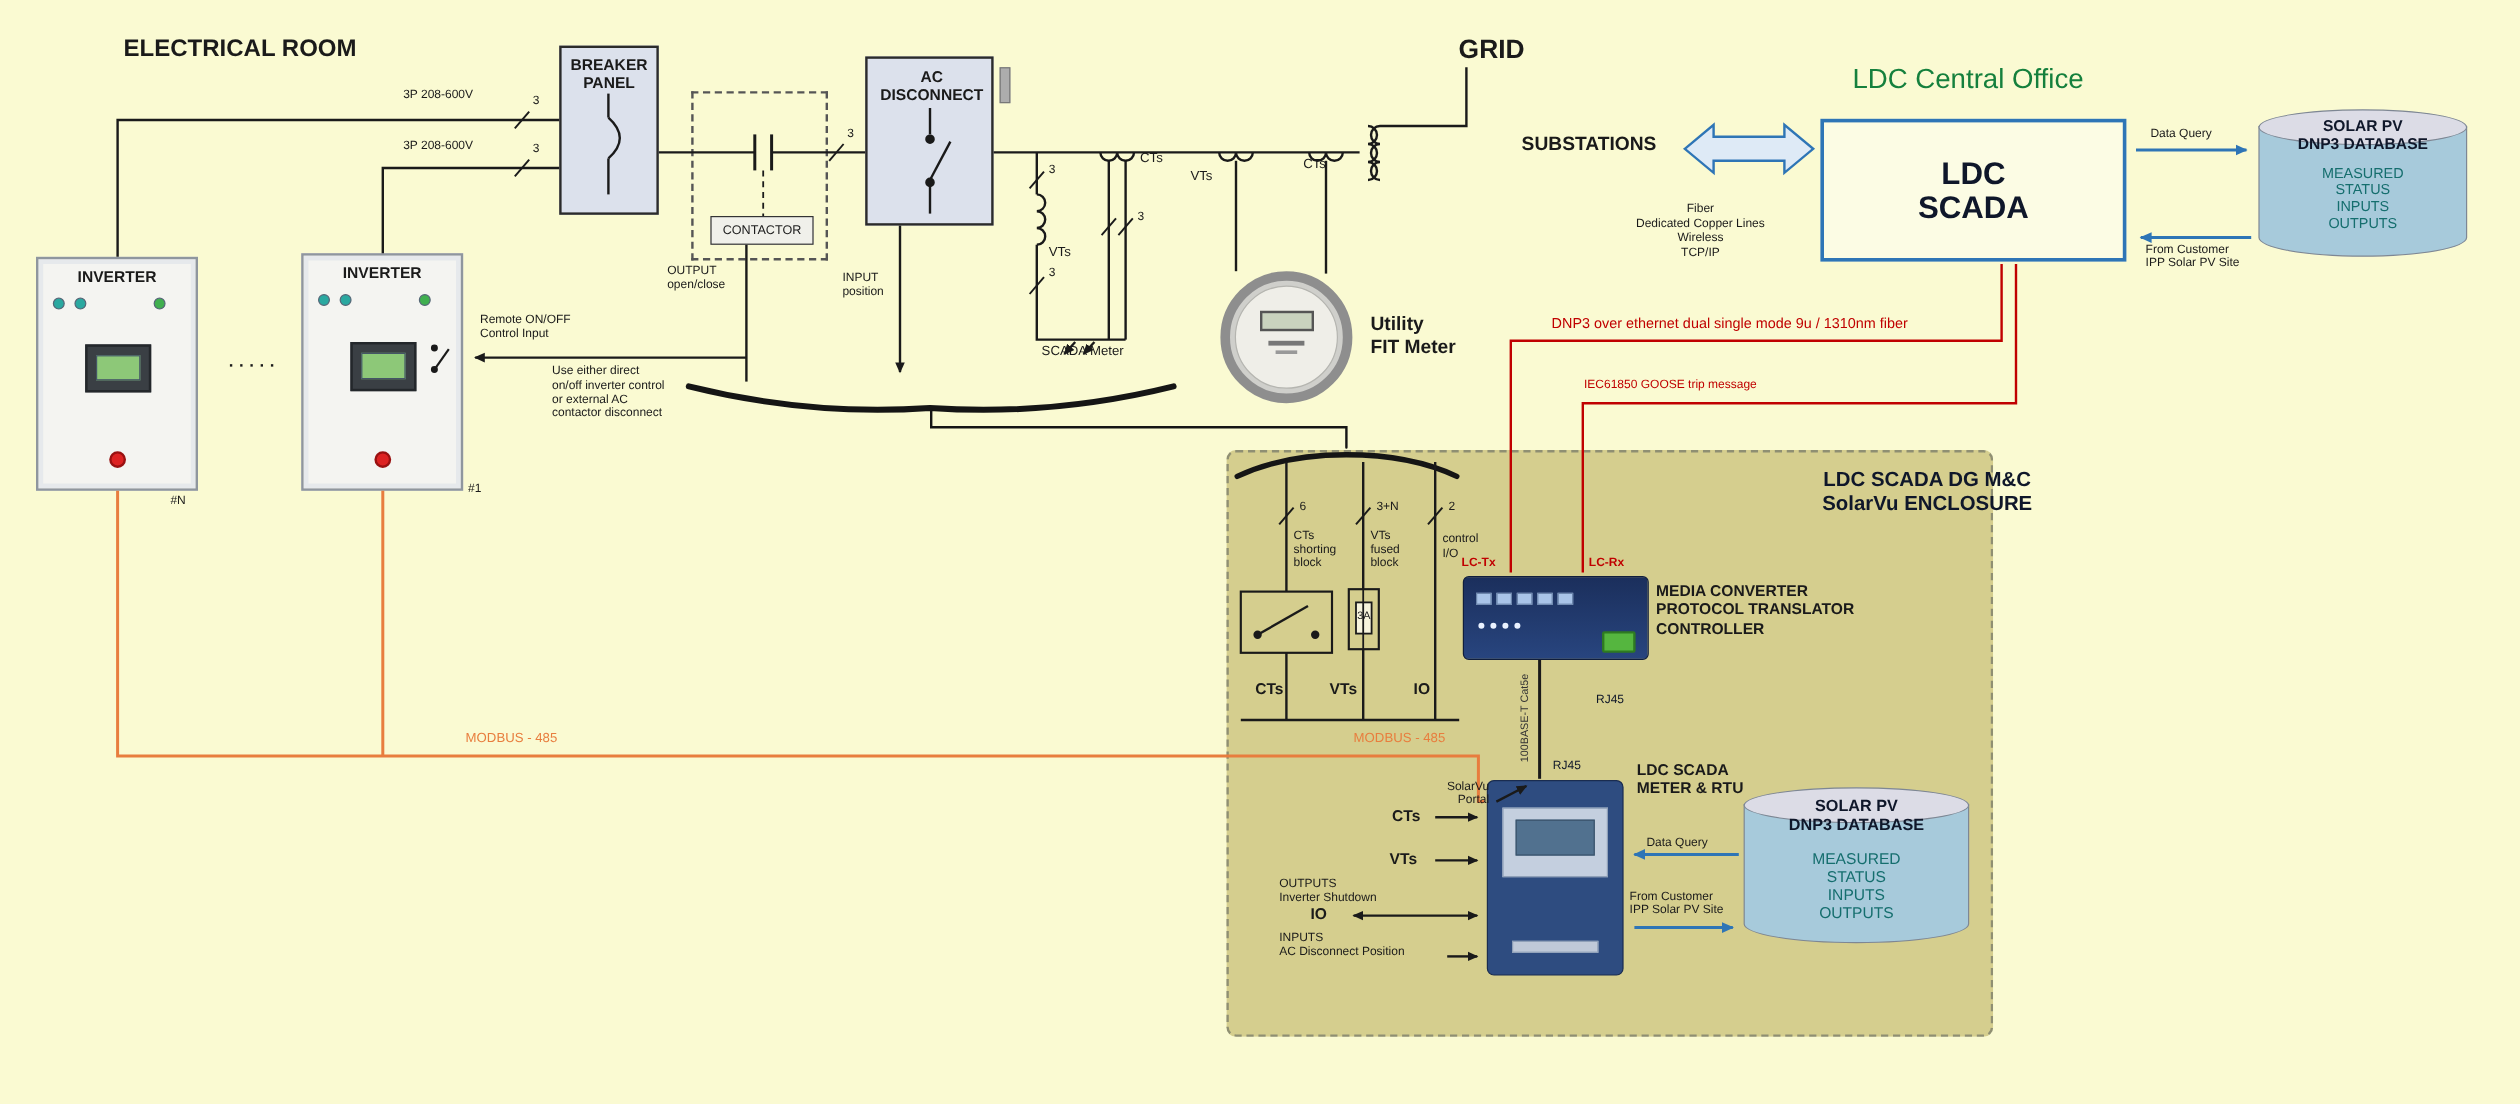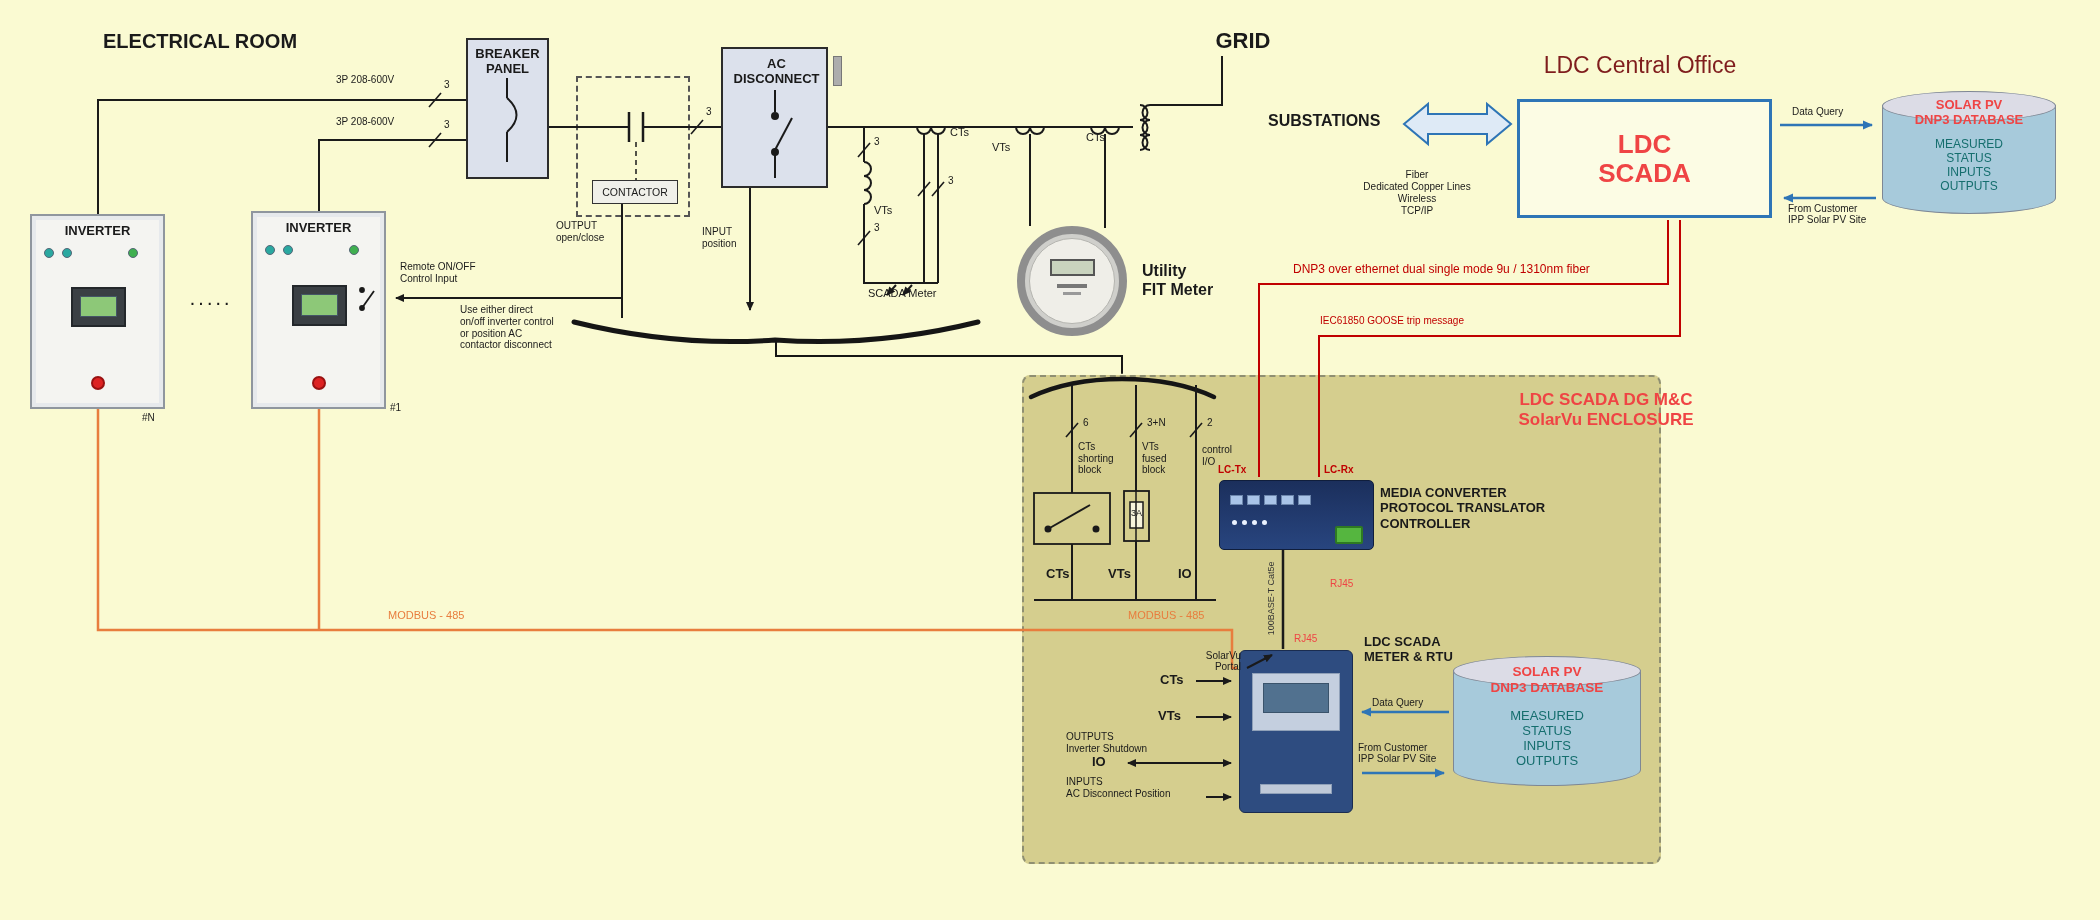--- a/index.html
+++ b/index.html
@@ -4,21 +4,21 @@
 <style>
   *{margin:0;padding:0;box-sizing:border-box}
   html,body{width:2100px;height:920px}
   body{position:relative;background:#FAFAD2;font-family:"Liberation Sans",sans-serif;overflow:hidden;color:#1a1a1a}
   .abs{position:absolute}
   .lbl{position:absolute;white-space:pre-line;line-height:1.18;color:#1a1a1a}
   .b{font-weight:bold}
   .ctr{text-align:center}
   .rt{text-align:right}
   .red{color:#C00000}
-  .navy{color:#ef4444}
+  .navy{color:#0f172a}
   .orange{color:#E87D3E}
   .teal{color:#156E6E}
   .box{position:absolute;border:2px solid #2b2b2b;background:#DCE1EC}
   .dashedbox{position:absolute;border:2px dashed #555;background:transparent}
   .enclosure{position:absolute;background:#D5CE8E;border:2px dashed #8F8F72;border-radius:8px}
   .inverter{position:absolute;background:#F4F4F1;border:2px solid #8F969E;box-shadow:inset 0 0 0 4px #E6E9EC}
   .inv-title{position:absolute;top:7px;left:0;right:0;text-align:center;font-size:13px;font-weight:bold}
   .dot{width:10px;height:10px;border-radius:50%;display:inline-block;border:1px solid #567}
   .inv-screen{position:absolute;left:30%;top:37%;width:42%;height:21%;background:#3A3F44;border:2px solid #23272B;display:flex;align-items:center;justify-content:center}
   .inv-lcd{width:72%;height:58%;background:#8DC878;border:1px solid #456}
@@ -284,37 +284,37 @@
 <div class="lbl" style="left:948px;top:175px;font-size:10px">3</div>
 
 <div class="lbl" style="left:142px;top:412px;font-size:10px">#N</div>
 <div class="lbl" style="left:390px;top:402px;font-size:10px">#1</div>
 <div class="lbl b ctr" style="left:172px;top:296px;width:76px;font-size:14px">·  ·  ·  ·  ·</div>
 
 <div class="lbl" style="left:400px;top:261px;font-size:10px">Remote ON/OFF
 Control Input</div>
 <div class="lbl" style="left:460px;top:304px;font-size:10px">Use either direct
 on/off inverter control
-or position AC
+or external AC
 contactor disconnect</div>
 <div class="lbl" style="left:556px;top:220px;font-size:10px">OUTPUT
 open/close</div>
 <div class="lbl" style="left:702px;top:226px;font-size:10px">INPUT
 position</div>
 
 <div class="lbl b ctr" style="left:1198px;top:28px;width:90px;font-size:22px">GRID</div>
 <div class="lbl" style="left:950px;top:126px;font-size:11px">CTs</div>
 <div class="lbl" style="left:992px;top:141px;font-size:11px">VTs</div>
 <div class="lbl" style="left:1086px;top:131px;font-size:11px">CTs</div>
 <div class="lbl" style="left:874px;top:204px;font-size:11px">VTs</div>
 <div class="lbl" style="left:868px;top:287px;font-size:11px">SCADA Meter</div>
 <div class="lbl b" style="left:1142px;top:262px;font-size:16px">Utility
 FIT Meter</div>
 
-<div class="lbl" style="left:1500px;top:52px;width:280px;text-align:center;font-size:23px;color:#7f1d1d">LDC Central Office</div>
+<div class="lbl" style="left:1500px;top:52px;width:280px;text-align:center;font-size:23px;color:#15803d">LDC Central Office</div>
 <div class="lbl b" style="left:1268px;top:112px;font-size:16px">SUBSTATIONS</div>
 <div class="lbl ctr" style="left:1322px;top:169px;width:190px;font-size:10px;line-height:12px">Fiber
 Dedicated Copper Lines
 Wireless
 TCP/IP</div>
 <div class="lbl" style="left:1792px;top:106px;font-size:10px">Data Query</div>
 <div class="lbl" style="left:1788px;top:203px;font-size:10px;line-height:11px">From Customer
 IPP Solar PV Site</div>
 
 <div class="lbl red" style="left:1293px;top:262px;font-size:12px">DNP3 over ethernet dual single mode 9u / 1310nm  fiber</div>

